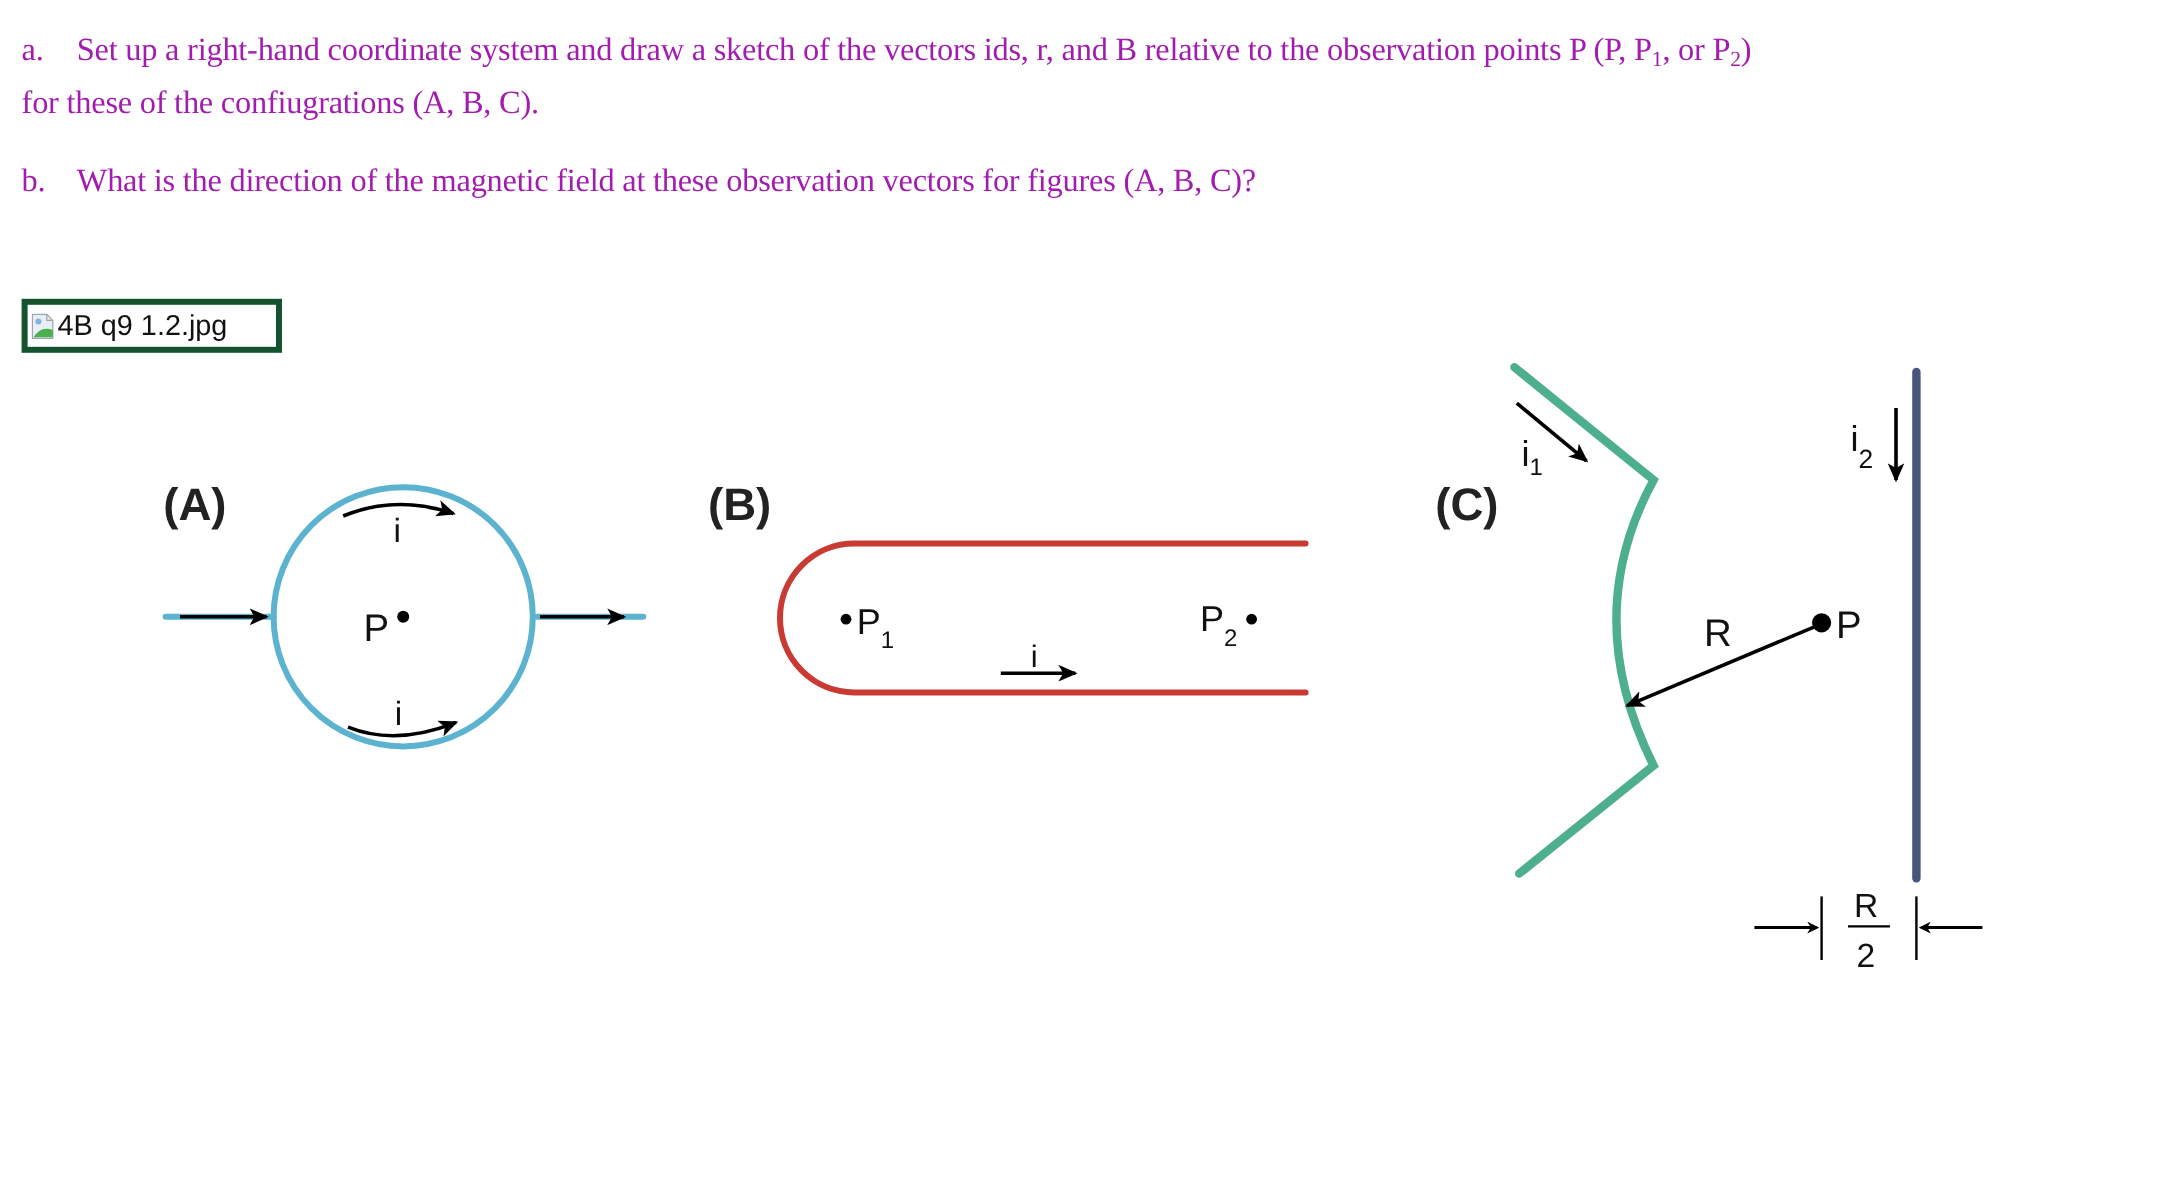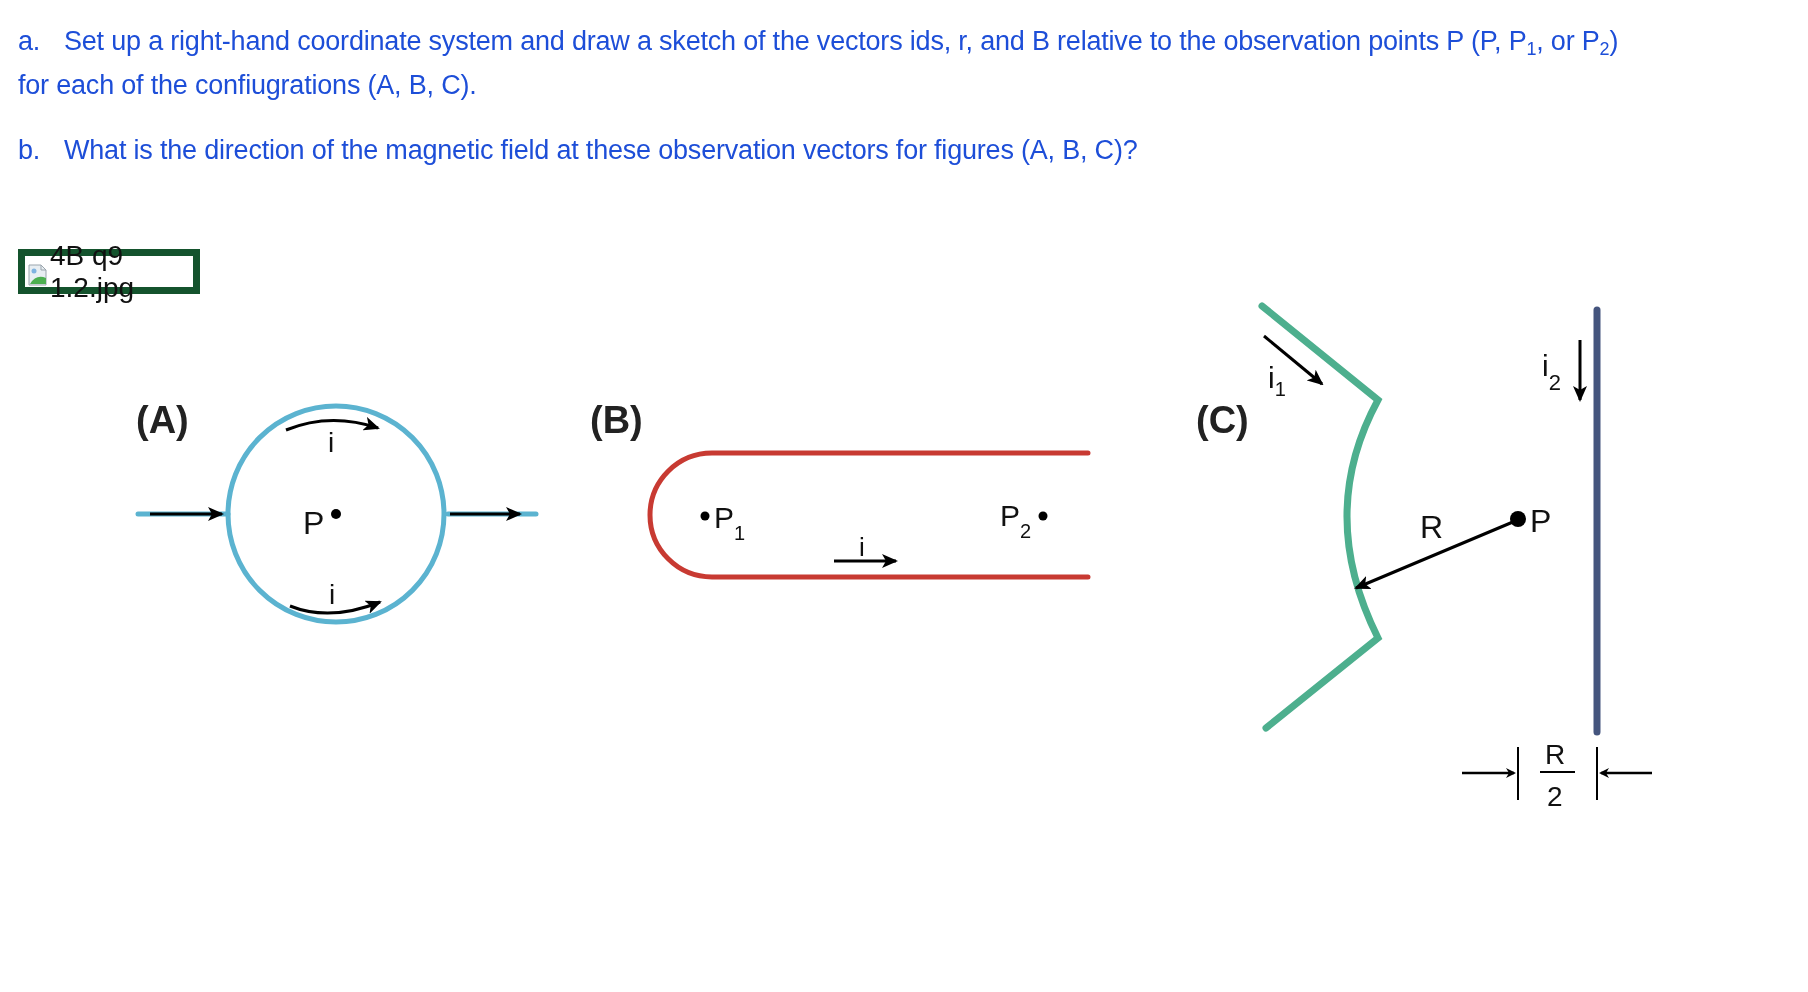--- a/index.html
+++ b/index.html
@@ -13,45 +13,46 @@
       position: relative;
       overflow: hidden;
       font-family: "Liberation Sans", "DejaVu Sans", sans-serif;
       color: #2d3b45;
     }
     .q-line {
       position: absolute;
       left: 18px;
       font-size: 27px;
       line-height: 34px;
-      color: #1d4ed8;
+      color: #a21caf;
       white-space: nowrap;
       letter-spacing: -0.2px;
+      font-family: Liberation Serif, serif;
     }
     .q-marker {
       display: inline-block;
       width: 46px;
     }
     sub {
       font-size: 18px;
       vertical-align: -5px;
       line-height: 0;
     }
     .broken-img {
       position: absolute;
       left: 18px;
       top: 249px;
-      width: 182px;
+      width: 217px;
       height: 45px;
-      border: 7px solid #14532d;
+      border: 5px solid #14532d;
       box-sizing: border-box;
       display: flex;
       align-items: center;
       padding-left: 3px;
-      font-size: 28px;
+      font-size: 24px;
       color: #111;
       background: #fff;
     }
     .broken-img .img-icon {
       width: 20px;
       height: 22px;
       margin-right: 2px;
       position: relative;
       flex: 0 0 auto;
     }
@@ -66,21 +67,21 @@
       font-family: "Liberation Sans", "DejaVu Sans", sans-serif;
     }
   </style>
 </head>
 <body>
 
 <div class="q-line" style="top:24px;">
   <span class="q-marker">a.</span><span>Set up a right-hand coordinate system and draw a sketch of the vectors ids, r, and B relative to the observation points P (P, P</span><sub>1</sub><span>, or P</span><sub>2</sub><span>)</span>
 </div>
 <div class="q-line" style="top:68px;">
-  <span>for each of the confiugrations (A, B, C).</span>
+  <span>for these of the confiugrations (A, B, C).</span>
 </div>
 <div class="q-line" style="top:133px;">
   <span class="q-marker">b.</span><span>What is the direction of the magnetic field at these observation vectors for figures (A, B, C)?</span>
 </div>
 
 <div class="broken-img">
   <span class="img-icon">
     <svg width="20" height="22" viewBox="0 0 20 22">
       <path d="M1 1 H13 L18 6 V21 H1 Z" fill="#e8eef2" stroke="#9aa5ad" stroke-width="1"></path>
       <path d="M13 1 V6 H18" fill="none" stroke="#9aa5ad" stroke-width="1"></path>

